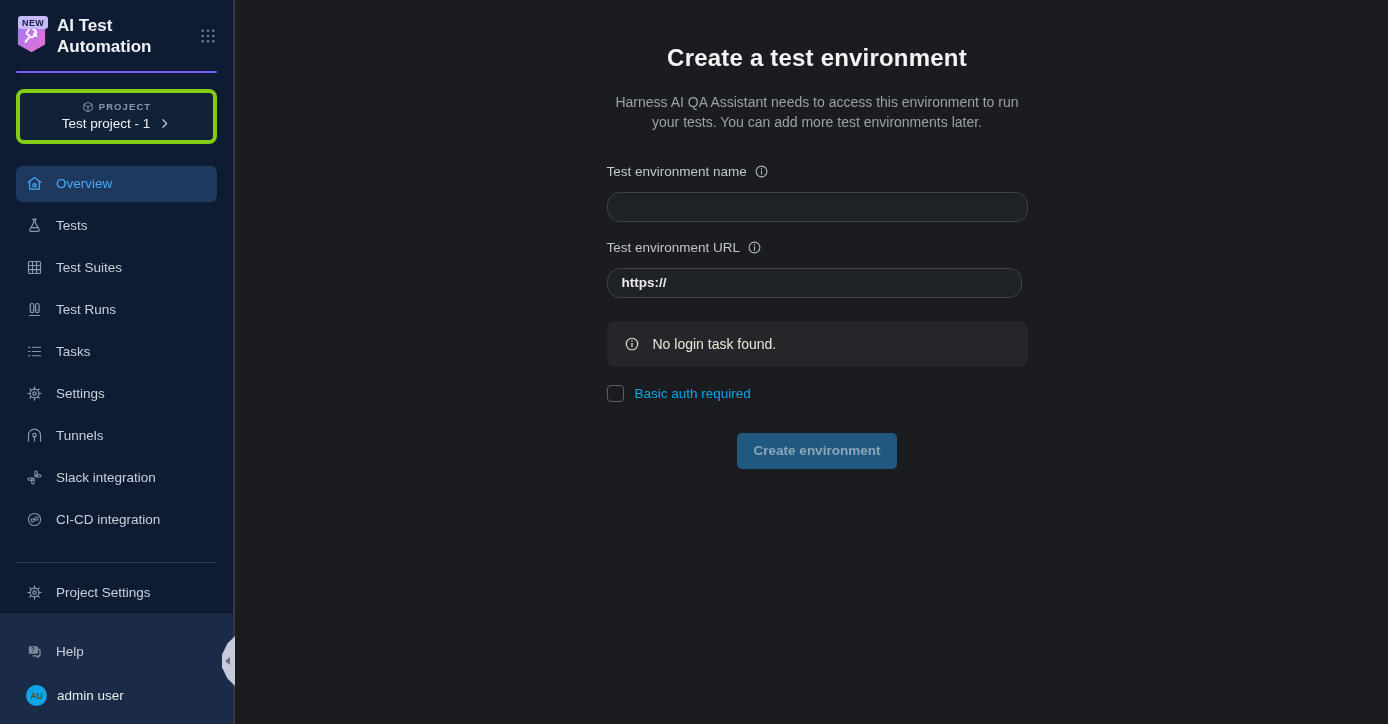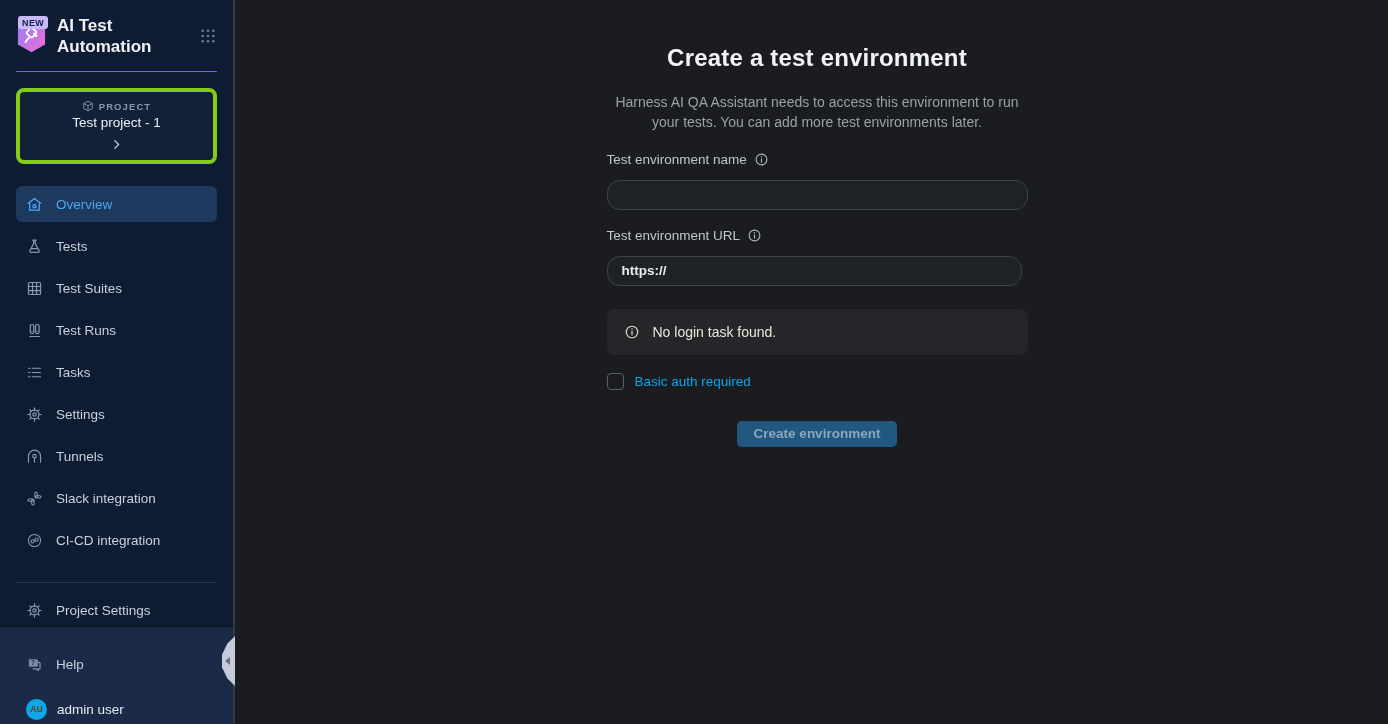--- a/index.html
+++ b/index.html
@@ -40,21 +40,21 @@
     background:#112138;
     border:4px solid #84cc16; border-radius:8px;
     padding:8px 10px 9px;
     display:flex; flex-direction:column; align-items:center; gap:3px;
     cursor:pointer;
   }
   .project-eyebrow {
     display:flex; align-items:center; gap:5px;
     color:#8d96a9; font-size:9.5px; font-weight:700; letter-spacing:1.1px;
   }
-  .project-name-row { display:flex; align-items:center; gap:8px;flex-direction:column; }
+  .project-name-row { display:flex; align-items:center; gap:8px; }
   .project-name { color:#eef1f5; font-size:13.5px; }
   .chev { color:#c3c9d4; }
 
   .nav { margin:22px 16px 0; display:flex; flex-direction:column; gap:6px; }
   .nav-item {
     display:flex; align-items:center; gap:13px;
     height:36px; padding:0 10px;
     border-radius:6px;
     color:#cbd1db; font-size:13.5px;
     cursor:pointer; white-space:nowrap;
@@ -101,21 +101,21 @@
     color:#f2f4f6; text-align:center;
   }
   .subtitle {
     margin-top:20px; font-size:14px; line-height:1.45;
     color:#9aa1a9; text-align:center;
   }
   .field-label {
     display:flex; align-items:center; gap:7px;
     font-size:13.5px; color:#c0c6cd;
   }
-  .field-label.first { margin-top:19px; }
+  .field-label.first { margin-top:31px; }
   .field-label.second { margin-top:18px; }
   .info-ic { color:#aeb4bb; flex:none; }
   .text-input {
     margin-top:13px; height:30px; width:100%;
     background:#1e2126; border:1px solid #3e434b; border-radius:13px;
     padding:0 14px; outline:none;
     color:#e8eaed; font-size:13.5px;
     font-family:"Liberation Sans", sans-serif;
   }
   .text-input.url { width:415px; font-weight:700; }
@@ -131,21 +131,21 @@
   .checkbox {
     width:17px; height:17px; flex:none;
     border:1.5px solid #596068; border-radius:4px;
     background:transparent; cursor:pointer;
   }
   .checkbox-label { font-size:13.5px; color:#0ea5e9; cursor:pointer; }
   .submit-btn {
     margin:31px auto 0;
     background:#20587f; color:#8ca6bb;
     border:none; border-radius:5px;
-    padding:0 17px; height:26px;
+    padding:0 17px; height:36px;
     font-size:13.5px; font-weight:700;
     font-family:"Liberation Sans", sans-serif;
     cursor:pointer;
   }
 </style>
 </head>
 <body>
 
 <aside class="sidebar">
 

